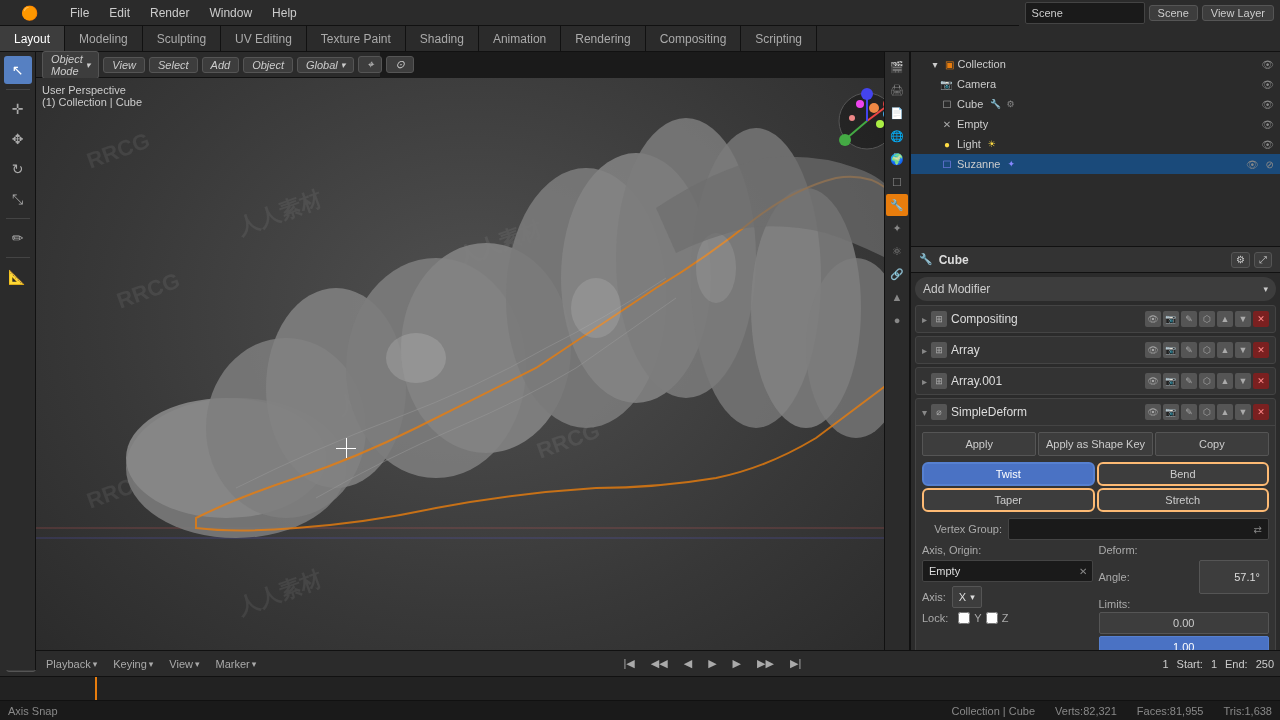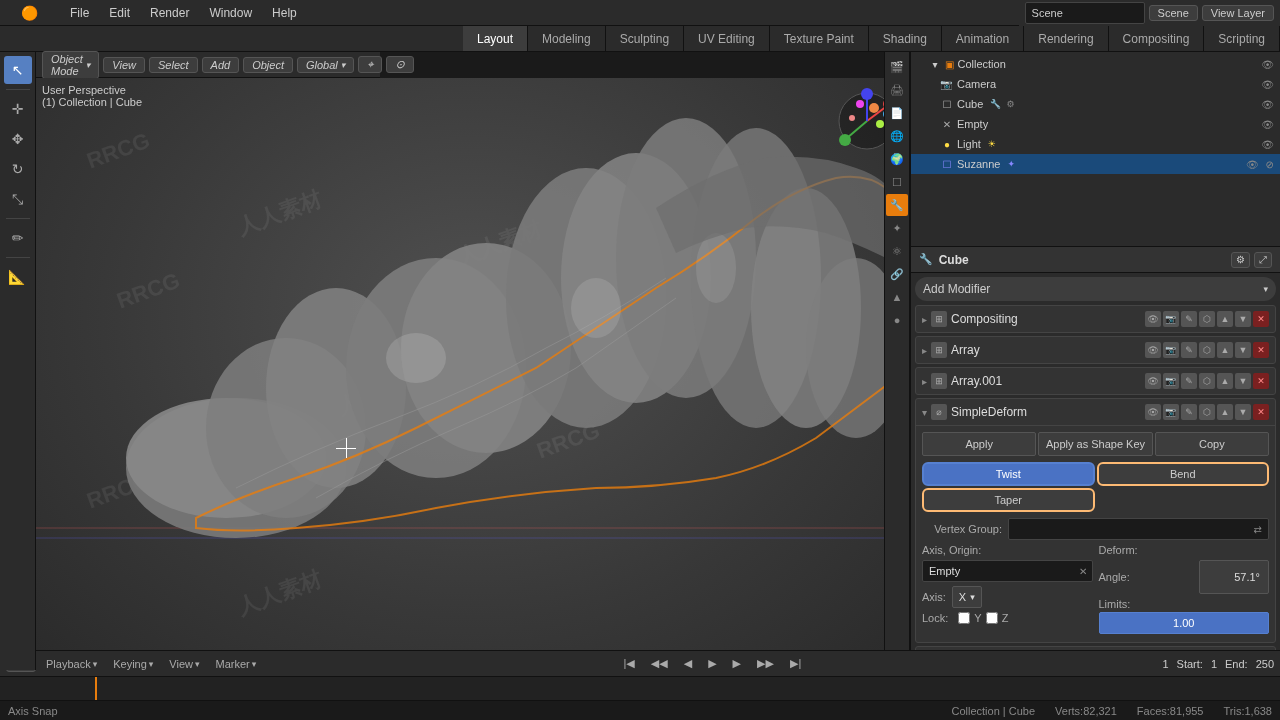--- a/index.html
+++ b/index.html
@@ -45,21 +45,20 @@
       font-size: 12px;
     }
 
     
     #workspace-tabs {
       height: 26px;
       background: #2b2b2b;
       display: flex;
       align-items: center;
       border-bottom: 1px solid #111;
-      justify-content: flex-end;
     }
     .workspace-tab {
       padding: 0 14px;
       height: 100%;
       display: flex;
       align-items: center;
       cursor: pointer;
       color: #aaa;
       font-size: 12px;
       border-right: 1px solid #111;
@@ -923,20 +922,21 @@
           <div class="apply-row">
             <button class="apply-btn">Apply</button>
             <button class="apply-btn">Apply as Shape Key</button>
             <button class="apply-btn">Copy</button>
           </div>
 
           <div class="deform-modes">
             <button class="deform-mode-btn active">Twist</button>
             <button class="deform-mode-btn">Bend</button>
             <button class="deform-mode-btn">Taper</button>
+            <button class="deform-mode-btn">Stretch</button>
           </div>
 
           <div class="prop-row">
             <span class="prop-label">Vertex Group:</span>
             <div class="prop-field" style="flex:1">
               <span style="color:#666;font-size:10px"></span>
               <span style="margin-left:auto;font-size:10px;color:#888">⇄</span>
             </div>
           </div>
 
@@ -973,20 +973,23 @@
 
               <div class="angle-row">
                 <span class="angle-label">Angle:</span>
                 <div class="angle-value">
                   <span>57.1°</span>
                 </div>
               </div>
 
               <div>
                 <div class="limits-label">Limits:</div>
+                <div class="limits-bar zero">
+                  <span>0.00</span>
+                </div>
                 <div class="limits-bar one">
                   <span>1.00</span>
                 </div>
               </div>
             </div>
           </div>
         </div>
       </div>
 
       <div class="boolean-section">

